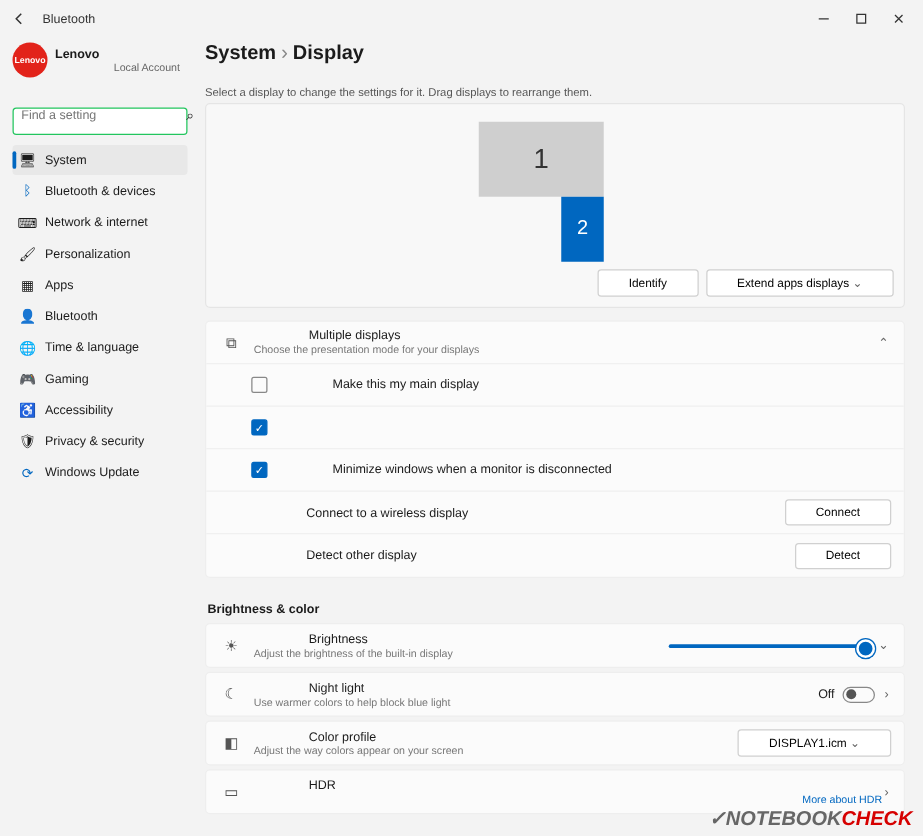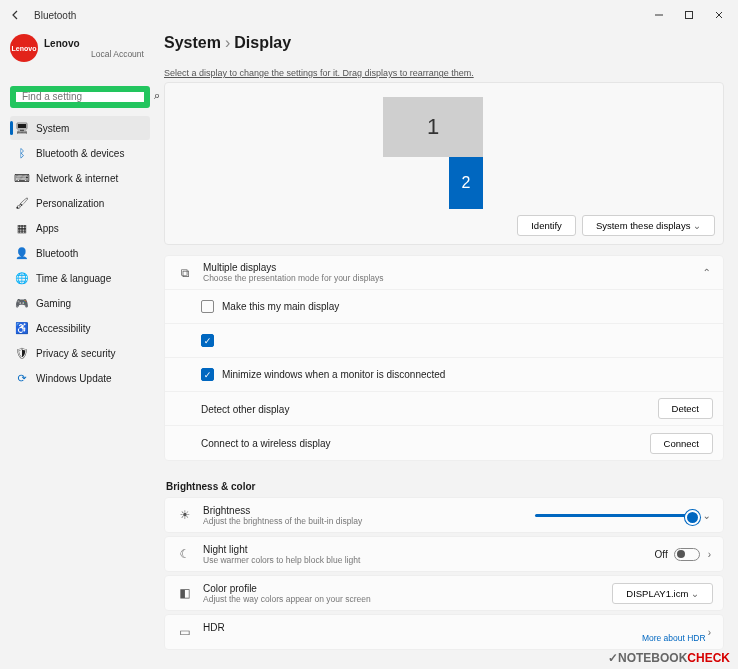--- a/index.html
+++ b/index.html
@@ -8,56 +8,56 @@
 .titlebar .back { width: 24px; height: 24px; display: flex; align-items: center; justify-content: center; cursor: pointer; }
 .titlebar .app-title { margin-left: 6px; font-size: 10px; color: #333; }
 .titlebar .spacer { flex: 1; }
 .win-btn { width: 30px; height: 24px; display: flex; align-items: center; justify-content: center; }
 .main { display: flex; height: calc(100% - 30px); }
 .sidebar { width: 156px; padding: 4px 6px 0 10px; }
 .account { display: flex; align-items: center; gap: 6px; margin-bottom: 24px; }
 .avatar { width: 28px; height: 28px; border-radius: 50%; background: #e2231a; color: #fff; font-size: 7px; font-weight: bold; display: flex; align-items: center; justify-content: center; }
 .account .name { font-size: 10px; font-weight: 600; }
 .account .sub { font-size: 8.5px; color: #666; padding-left: 47px; }
-.search { width: 100%; height: 22px; border: 6px solid #22c55e; border-radius: 3px; background: #fff; display: flex; align-items: flex-end; padding: 0 6px; margin-bottom: 8px; }
+.search { width: 100%; height: 22px; border: 1px solid #22c55e; border-radius: 3px; background: #fff; display: flex; align-items: flex-start; padding: 0 6px; margin-bottom: 8px; }
 .search input { flex: 1; border: none; outline: none; font-size: 10px; background: transparent; }
 .nav-item { display: flex; align-items: center; gap: 8px; height: 24px; padding: 0 6px; border-radius: 3px; font-size: 10px; cursor: pointer; margin-bottom: 1px; }
 .nav-item.active { background: #e8e8e8; position: relative; }
 .nav-item.active::before { content: ""; position: absolute; left: 0; top: 5px; bottom: 5px; width: 2.5px; background: #0067c0; border-radius: 2px; }
 .nav-icon { width: 12px; height: 12px; display: flex; align-items: center; justify-content: center; font-size: 11px; }
 .content { flex: 1; padding: 4px 14px 0 8px; overflow-y: auto; }
 .breadcrumb { font-size: 16px; font-weight: 600; margin-bottom: 16px; }
 .breadcrumb .sep { color: #888; font-weight: 400; margin: 0 4px; }
-.instr { font-size: 9px; color: #555; margin-bottom: 4px; text-decoration: underline; }
+.instr { font-size: 9px; color: #555; margin-bottom: 4px; }
 .arrange-box { background: #f8f8f8; border: 1px solid #e5e5e5; border-radius: 4px; padding: 8px; margin-bottom: 10px; }
 .displays { height: 120px; display: flex; align-items: center; justify-content: center; position: relative; }
 .mon1 { width: 100px; height: 60px; background: #cfcfcf; color: #333; display: flex; align-items: center; justify-content: center; font-size: 22px; position: absolute; left: 210px; top: 6px; }
 .mon2 { width: 34px; height: 52px; background: #0067c0; color: #fff; display: flex; align-items: center; justify-content: center; font-size: 16px; position: absolute; left: 276px; top: 66px; }
 .arrange-actions { display: flex; justify-content: flex-end; gap: 6px; margin-top: 4px; }
-.btn { background: #fff; border: 1px solid #d0d0d0; border-radius: 3px; padding: 4px 13px; font-size: 9.5px; cursor: pointer; }
+.btn { background: #fff; border: 1px solid #d0d0d0; border-radius: 3px; padding: 4px 24px; font-size: 9.5px; cursor: pointer; }
 .btn.drop::after { content: " ⌄"; color: #666; }
 .card { background: #fbfbfb; border: 1px solid #eee; border-radius: 4px; margin-bottom: 3px; }
 .row { display: flex; align-items: center; min-height: 34px; padding: 5px 10px; border-bottom: 1px solid #f0f0f0; }
 .row:last-child { border-bottom: none; }
 .row-icon { width: 20px; text-align: center; font-size: 12px; color: #555; margin-right: 8px; }
 .row-body { flex: 1; }
-.row-title { font-size: 10px; }
+.row-title { font-size: 10px; margin-left: 44px; }
 .row-sub { font-size: 8.5px; color: #777; }
 .row-link { font-size: 8.5px; color: #0067c0; cursor: pointer; text-align: right; }
 .row-action { display: flex; align-items: center; gap: 6px; }
 .chev { color: #666; font-size: 10px; padding: 0 2px; }
 .checkbox { width: 13px; height: 13px; border: 1px solid #888; border-radius: 2px; margin-right: 8px; display: flex; align-items: center; justify-content: center; }
 .checkbox.checked { background: #0067c0; border-color: #0067c0; color: #fff; font-size: 9px; }
 .sub-row { padding-left: 36px; }
 .section-h { font-size: 10px; font-weight: 600; margin: 20px 0 5px 2px; }
 .slider { width: 160px; height: 3px; background: #0067c0; border-radius: 2px; position: relative; }
 .slider::after { content: ""; position: absolute; right: -5px; top: -4px; width: 11px; height: 11px; border-radius: 50%; background: #0067c0; border: 2px solid #fff; box-shadow: 0 0 0 1px #0067c0; }
 .toggle { width: 26px; height: 13px; border: 1px solid #888; border-radius: 7px; position: relative; }
 .toggle::after { content: ""; position: absolute; left: 2px; top: 1.5px; width: 8px; height: 8px; background: #555; border-radius: 50%; }
-.watermark { position: absolute; right: 8px; bottom: 4px; font-size: 12px; font-weight: bold; color: #666; z-index: 10; }
+.watermark { position: absolute; right: 8px; bottom: 4px; font-size: 16px; font-weight: bold; font-style: italic; color: #666; z-index: 10; }
 .watermark .red { color: #d60000; }
 .content::-webkit-scrollbar { width: 0; }
 </style>
 </head>
 <body>
 
 <div class="titlebar">
   <div class="back">
       <svg width="12" height="12" viewBox="0 0 12 12">
         <path d="M7 2 L3 6 L7 10" stroke="#333" stroke-width="1.2" fill="none"></path>
@@ -147,21 +147,21 @@
     </div>
     <div class="instr">Select a display to change the settings for it. Drag displays to rearrange them.</div>
 
     <div class="arrange-box">
       <div class="displays">
         <div class="mon1">1</div>
         <div class="mon2">2</div>
       </div>
       <div class="arrange-actions">
         <button class="btn">Identify</button>
-        <button class="btn drop">System these displays</button>
+        <button class="btn drop">Extend apps displays</button>
       </div>
     </div>
 
     <div class="card">
       <div class="row">
         <div class="row-icon">⧉</div>
         <div class="row-body">
           <div class="row-title">Multiple displays</div>
           <div class="row-sub">Choose the presentation mode for your displays</div>
         </div>
@@ -172,26 +172,26 @@
         <span class="row-title">Make this my main display</span>
       </div>
       <div class="row sub-row">
         <div class="checkbox checked">✓</div>
       </div>
       <div class="row sub-row">
         <div class="checkbox checked">✓</div>
         <span class="row-title">Minimize windows when a monitor is disconnected</span>
       </div>
       <div class="row sub-row">
+        <div class="row-body"><span class="row-title">Connect to a wireless display</span></div>
+        <button class="btn">Connect</button>
+      </div>
+      <div class="row sub-row">
         <div class="row-body"><span class="row-title">Detect other display</span></div>
         <button class="btn">Detect</button>
-      </div>
-      <div class="row sub-row">
-        <div class="row-body"><span class="row-title">Connect to a wireless display</span></div>
-        <button class="btn">Connect</button>
       </div>
     </div>
 
     <div class="section-h">Brightness &amp; color</div>
 
     <div class="card">
         <div class="row">
       <div class="row-icon">☀</div>
       <div class="row-body">
         <div class="row-title">Brightness</div>

